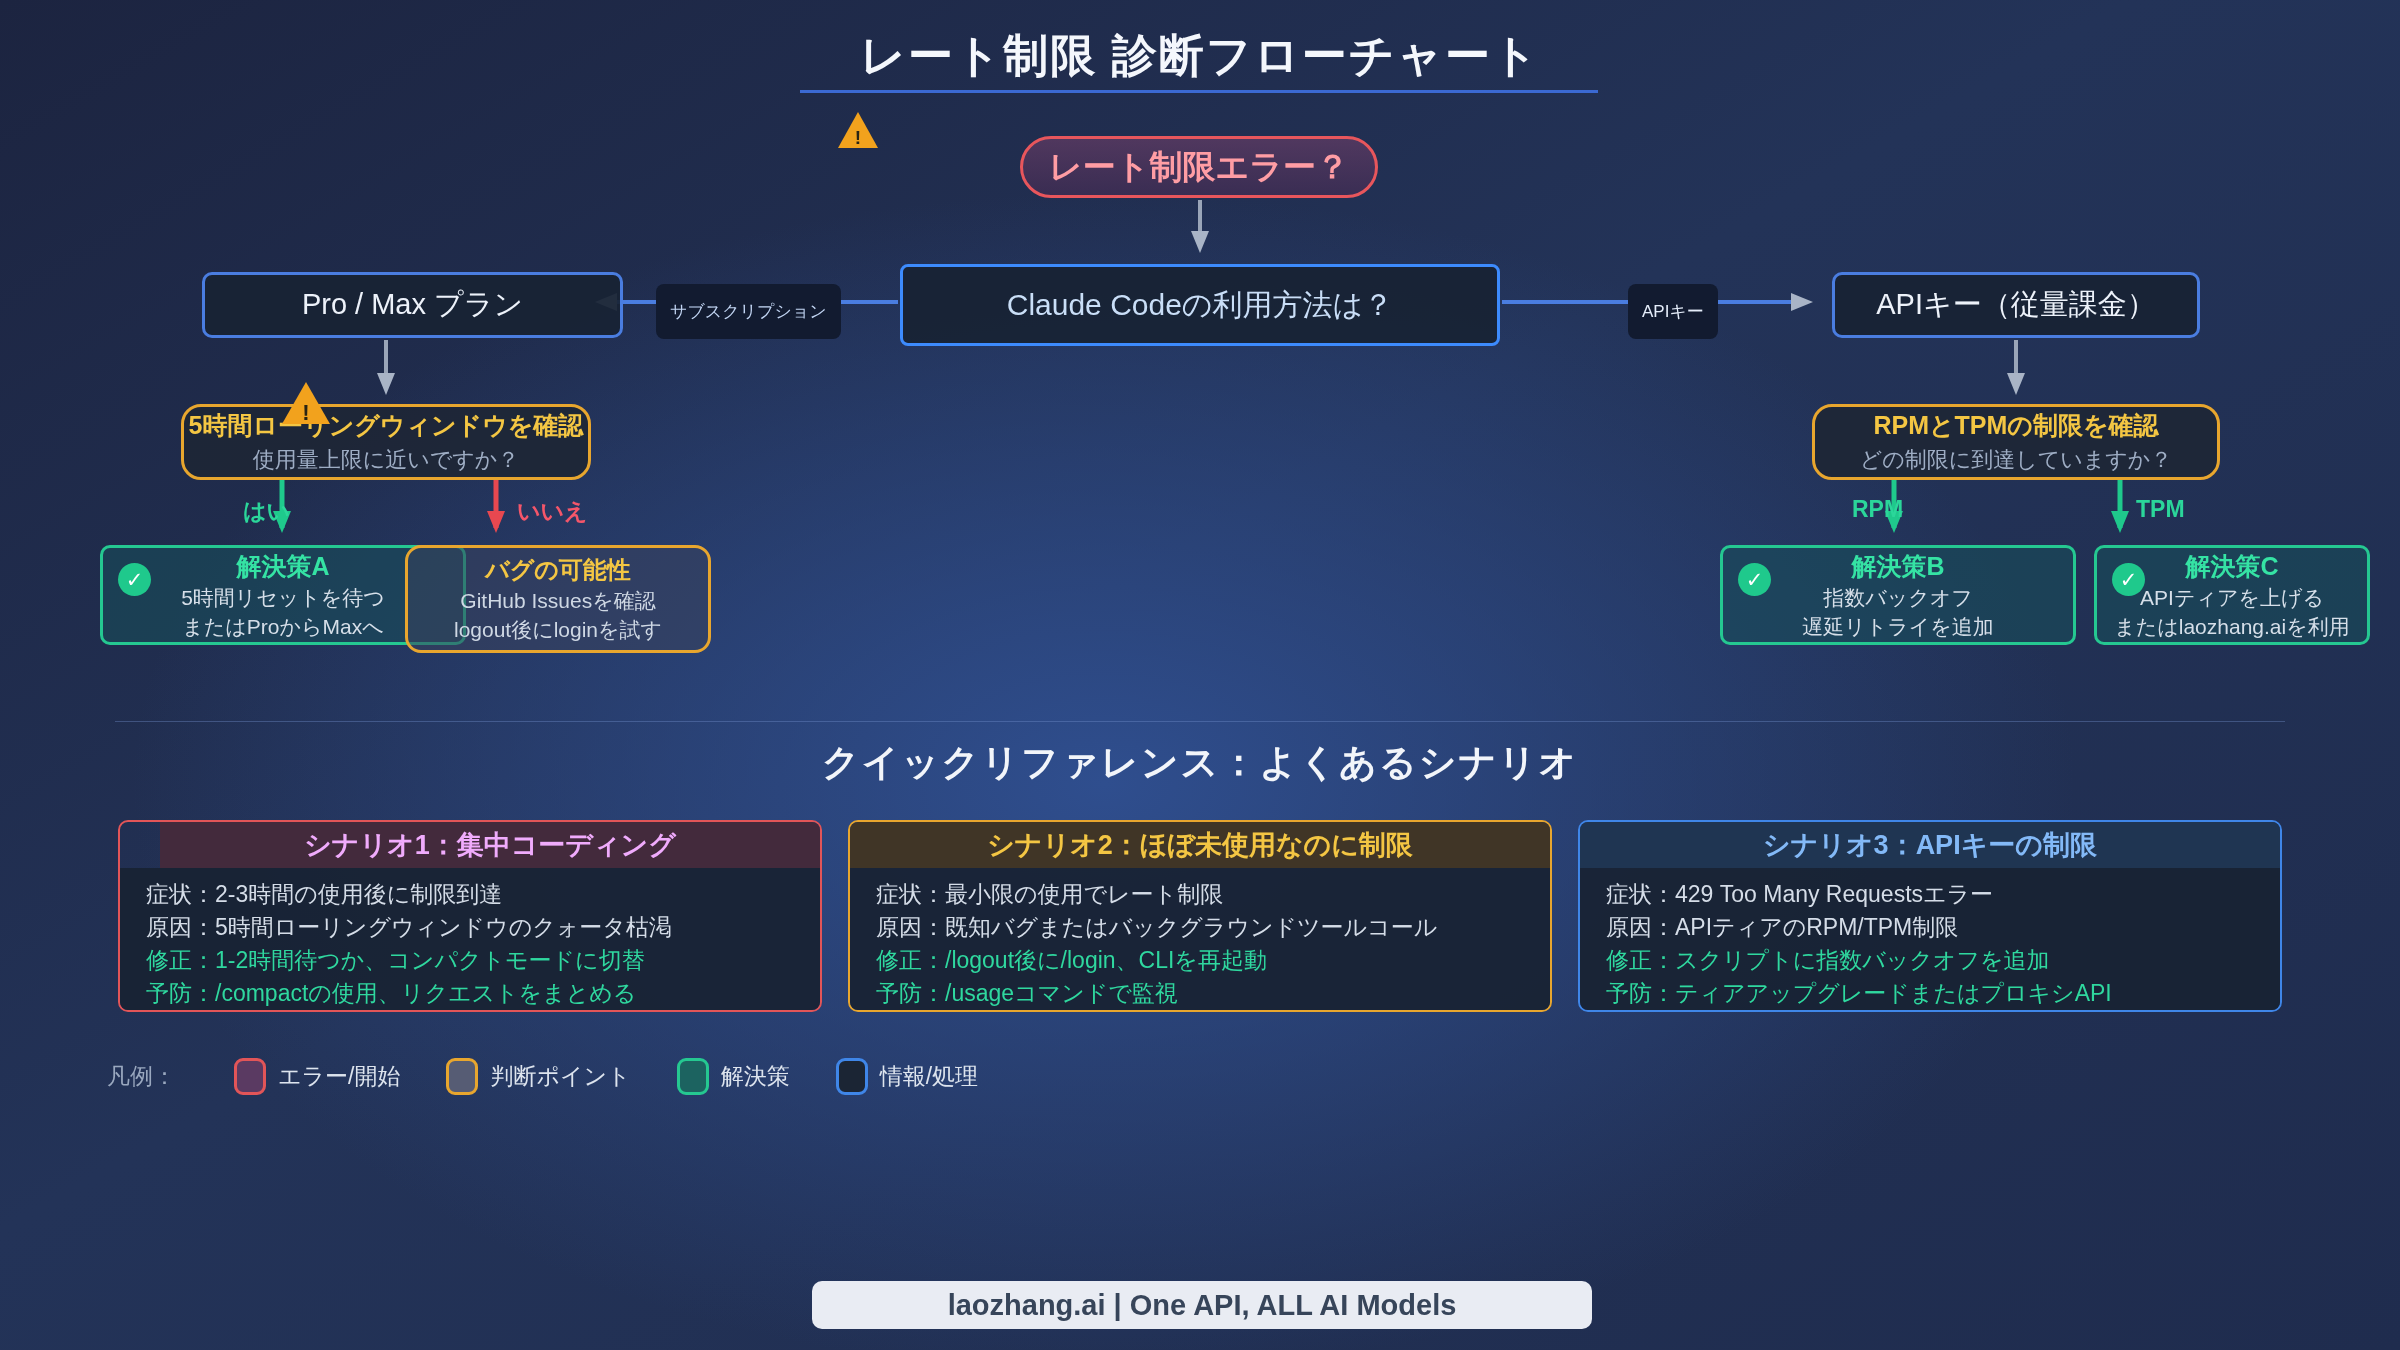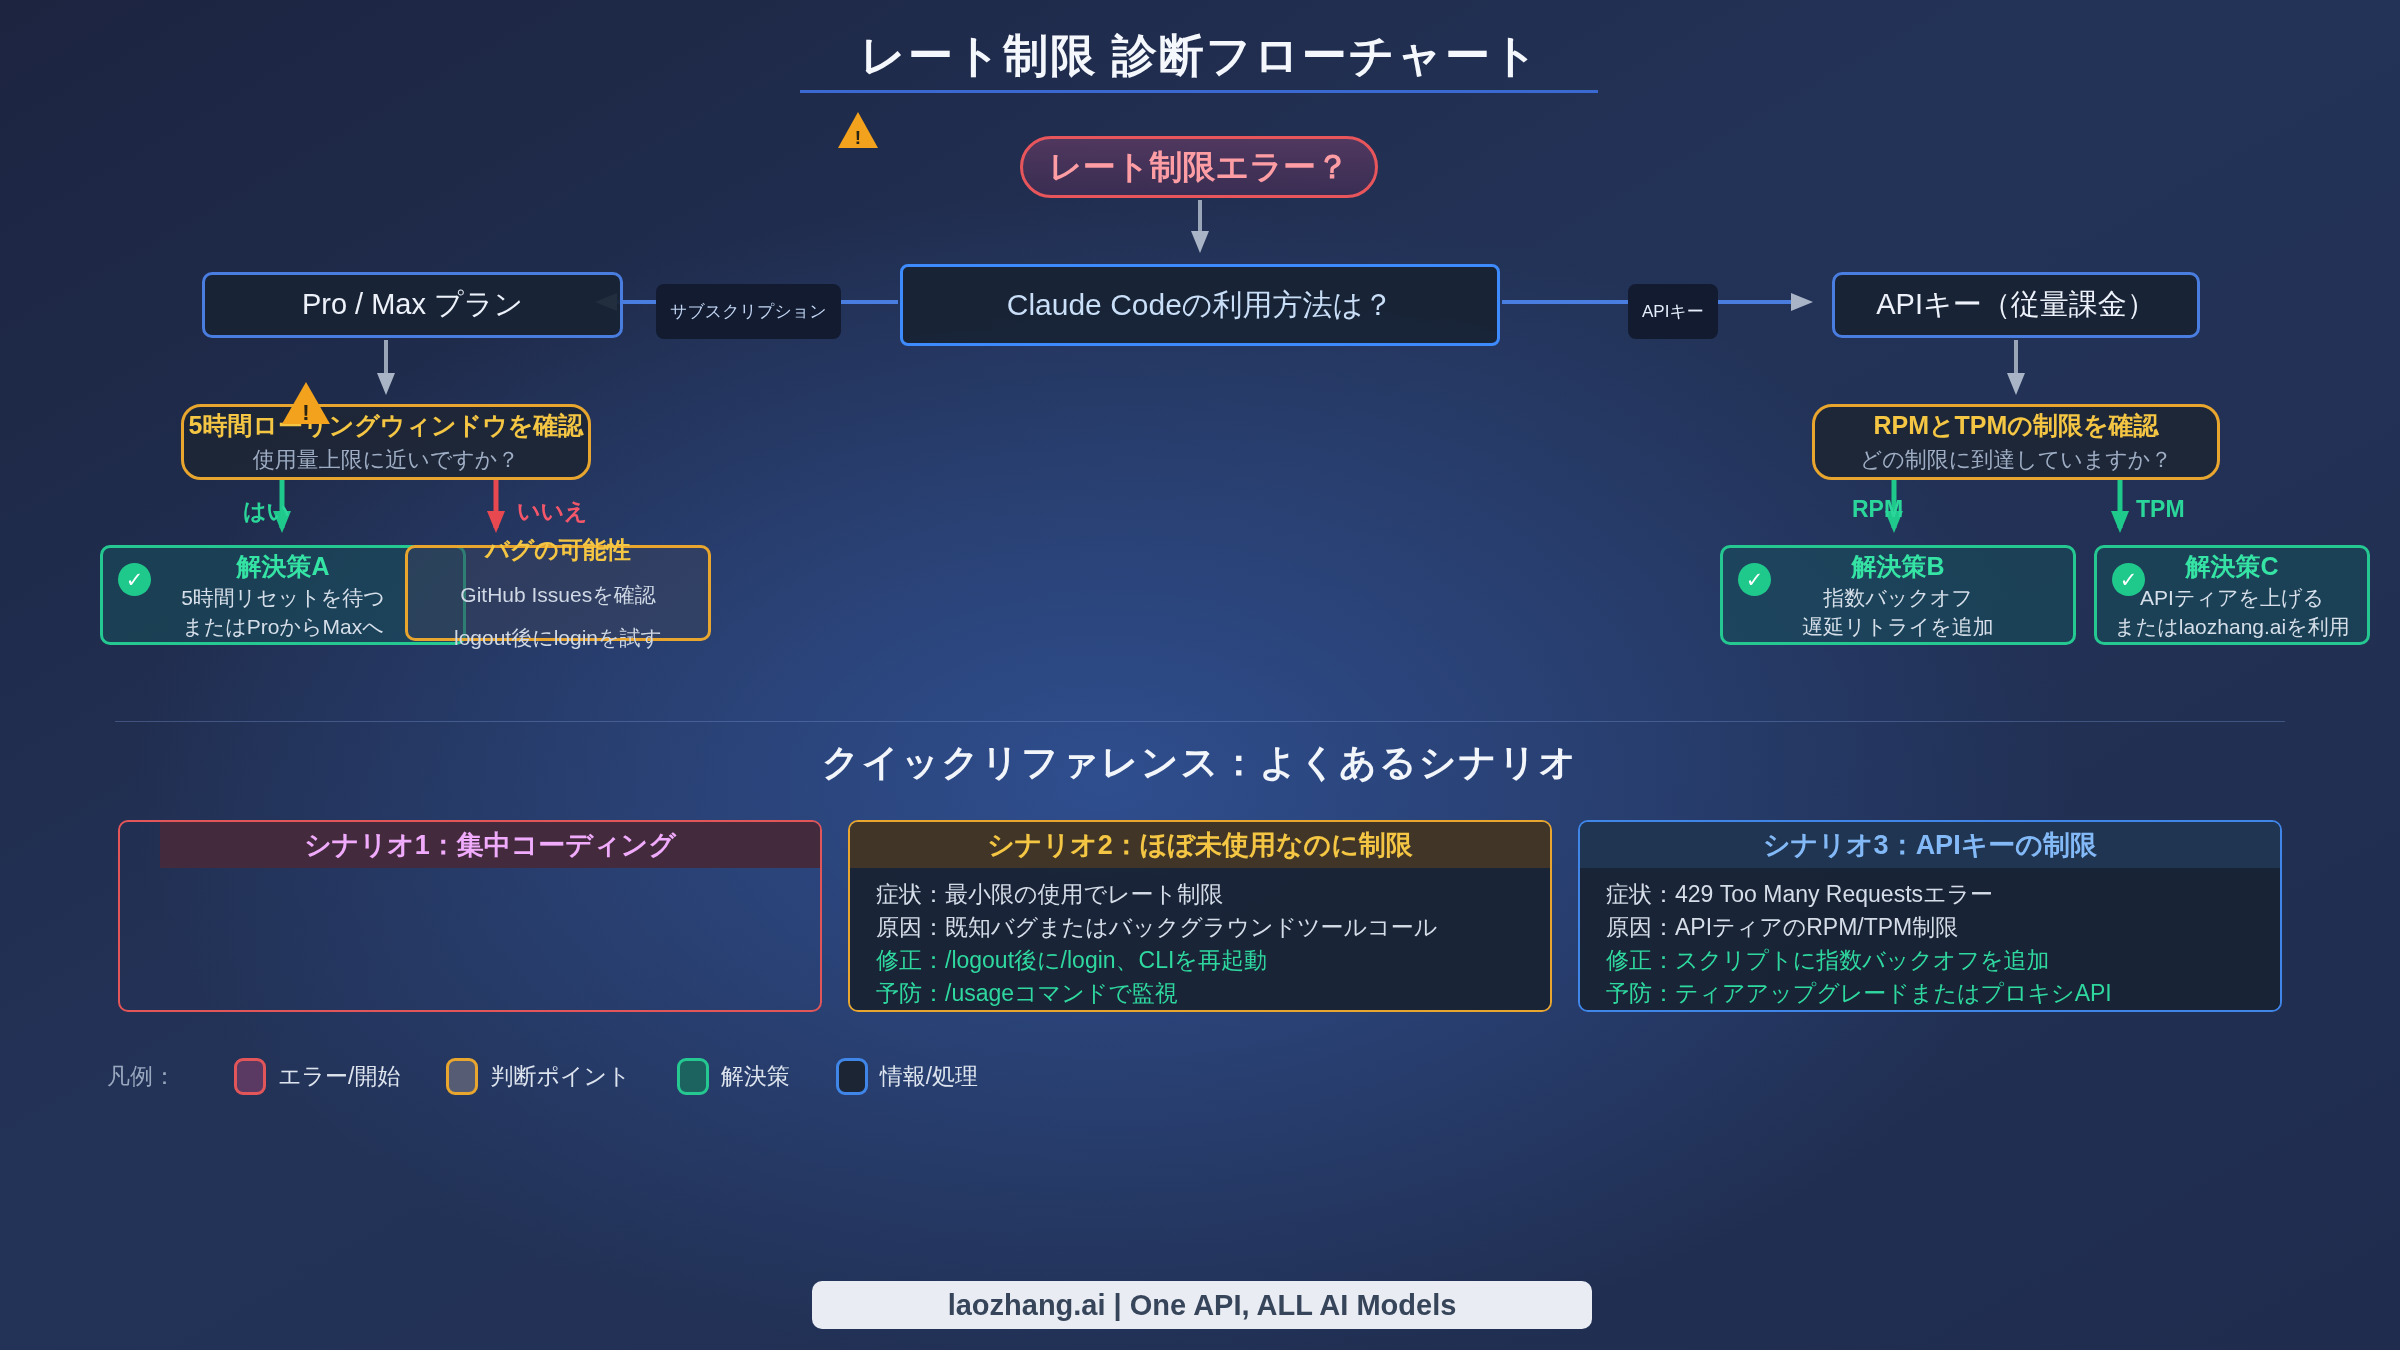--- a/index.html
+++ b/index.html
@@ -29,22 +29,22 @@
   .apibox{left:1832px;top:272px;width:368px;height:66px;}
   .decision{border:3px solid #e8a62e;border-radius:20px;background:rgba(30,38,54,.94);gap:3px;}
   .decision .d-title{color:#f4c643;font-size:25px;font-weight:600;}
   .decision .d-sub{color:#9eadc4;font-size:22px;}
   .decL{left:181px;top:404px;width:410px;height:76px;}
   .decR{left:1812px;top:404px;width:408px;height:76px;}
   .sol{border:3px solid #25c891;border-radius:10px;background:rgba(25,76,88,.62);gap:1px;}
   .sol .s-title{color:#35e3a4;font-size:25px;font-weight:600;}
   .sol .s-line{color:#d6dfe9;font-size:21px;line-height:28px;}
   .solA{left:100px;top:545px;width:366px;height:100px;z-index:2;}
-  .bugbox{left:405px;top:545px;width:306px;height:96px;border:3px solid #e8a62e;border-radius:10px;
-          background:rgba(56,66,92,.55);gap:15px;z-index:3;}
+  .bugbox{left:405px;top:545px;width:306px;height:108px;border:3px solid #e8a62e;border-radius:16px;
+          background:rgba(56,66,92,.55);gap:1px;z-index:3;}
   .bugbox .b-title{color:#f4c643;font-size:24px;font-weight:600;}
   .bugbox .b-line{color:#cfd8e4;font-size:21px;line-height:28px;}
   .solB{left:1720px;top:545px;width:356px;height:100px;}
   .solC{left:2094px;top:545px;width:276px;height:100px;}
   .check{position:absolute;left:15px;top:15px;width:33px;height:33px;border-radius:50%;background:#1fc98c;
          color:#fff;font-size:21px;font-weight:bold;display:flex;align-items:center;justify-content:center;}
   .tri{z-index:4;display:flex;align-items:flex-end;justify-content:center;
        background:#f2a21d;clip-path:polygon(50% 0,100% 100%,0 100%);}
   .tri span{color:#2a2414;font-weight:800;}
   .tri-title{left:838px;top:112px;width:40px;height:36px;}
@@ -180,20 +180,26 @@
     <div class="s-title">解決策C</div>
     <div class="s-line">APIティアを上げる</div>
     <div class="s-line">またはlaozhang.aiを利用</div>
   </div>
 
   <div class="abs divider"></div>
   <div class="abs section-title">クイックリファレンス：よくあるシナリオ</div>
 
   <div class="abs card card1">
     <div class="card-head">シナリオ1：集中コーディング</div>
+    <div class="card-body">
+      <div class="cl">症状：2-3時間の使用後に制限到達</div>
+      <div class="cl">原因：5時間ローリングウィンドウのクォータ枯渇</div>
+      <div class="cl green">修正：1-2時間待つか、コンパクトモードに切替</div>
+      <div class="cl green">予防：/compactの使用、リクエストをまとめる</div>
+    </div>
   </div>
 
   <div class="abs card card2">
     <div class="card-head">シナリオ2：ほぼ未使用なのに制限</div>
     <div class="card-body">
       <div class="cl">症状：最小限の使用でレート制限</div>
       <div class="cl">原因：既知バグまたはバックグラウンドツールコール</div>
       <div class="cl green">修正：/logout後に/login、CLIを再起動</div>
       <div class="cl green">予防：/usageコマンドで監視</div>
     </div>

